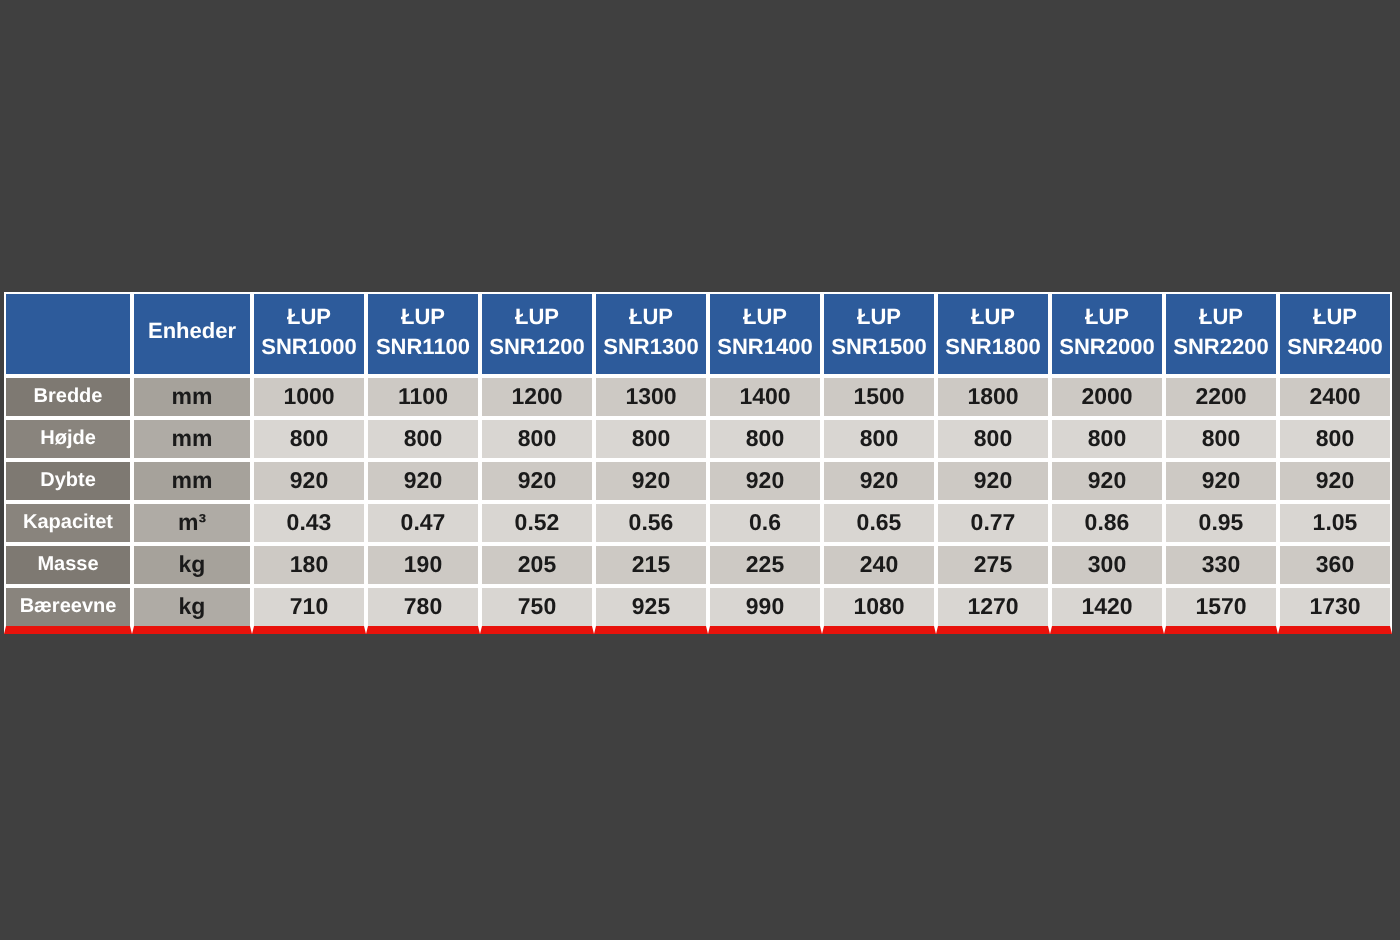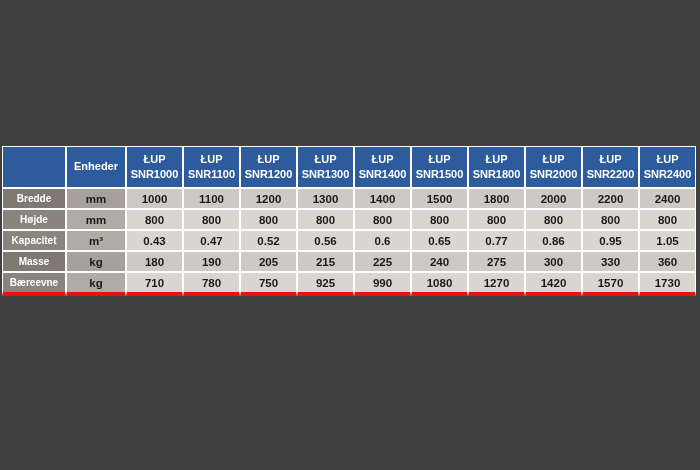--- a/index.html
+++ b/index.html
@@ -151,20 +151,34 @@
           <td class="val">800</td>
           <td class="val">800</td>
           <td class="val">800</td>
           <td class="val">800</td>
           <td class="val">800</td>
           <td class="val">800</td>
           <td class="val">800</td>
           <td class="val">800</td>
           <td class="val">800</td>
         </tr>
+        <tr class="dark">
+          <th class="row-label">Dybte</th>
+          <td class="unit">mm</td>
+          <td class="val">920</td>
+          <td class="val">920</td>
+          <td class="val">920</td>
+          <td class="val">920</td>
+          <td class="val">920</td>
+          <td class="val">920</td>
+          <td class="val">920</td>
+          <td class="val">920</td>
+          <td class="val">920</td>
+          <td class="val">920</td>
+        </tr>
         <tr class="light">
           <th class="row-label">Kapacitet</th>
           <td class="unit">m³</td>
           <td class="val">0.43</td>
           <td class="val">0.47</td>
           <td class="val">0.52</td>
           <td class="val">0.56</td>
           <td class="val">0.6</td>
           <td class="val">0.65</td>
           <td class="val">0.77</td>

